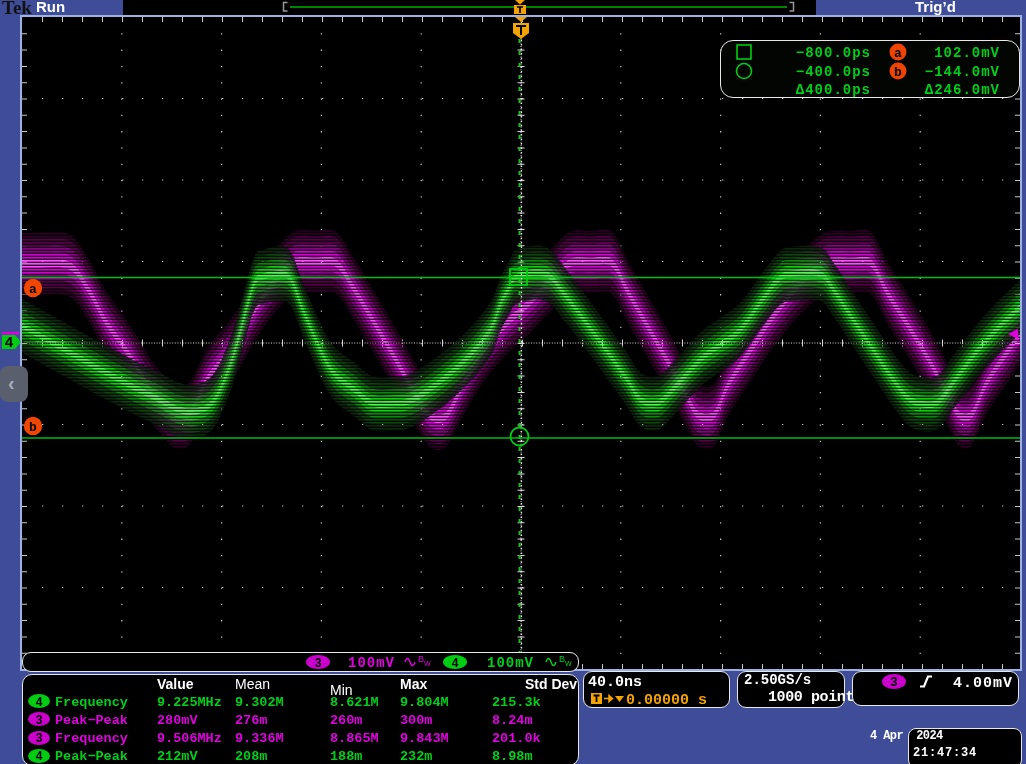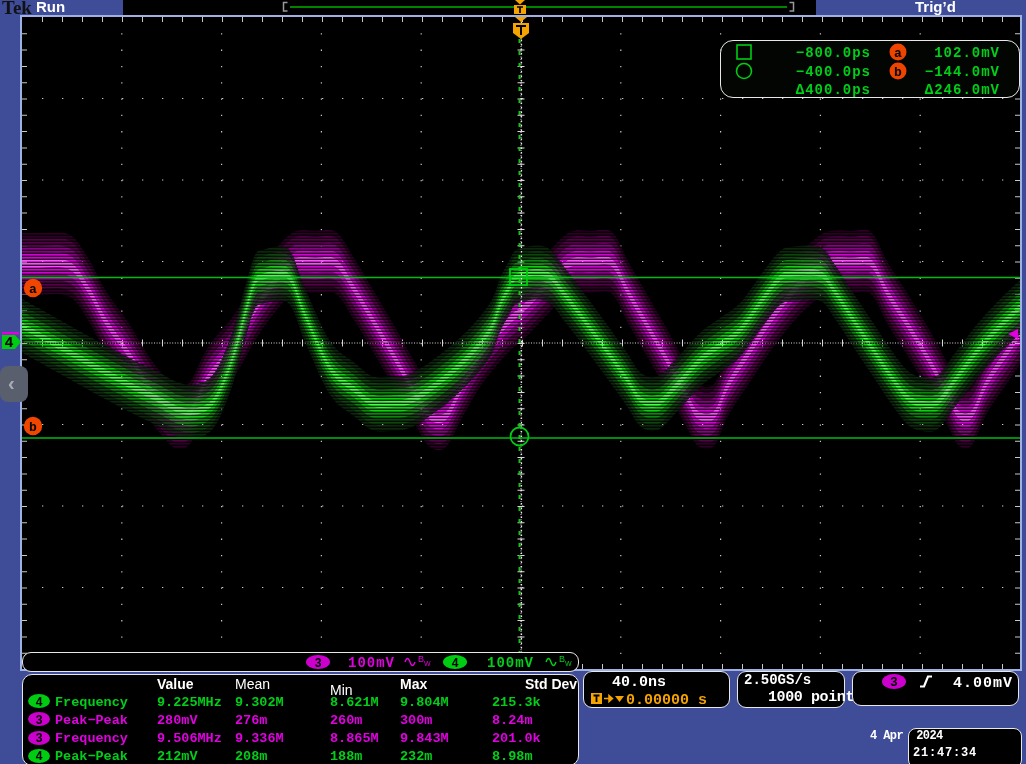--- a/index.html
+++ b/index.html
@@ -202,21 +202,21 @@
   <text x="17" y="86" font-family="Liberation Mono,monospace" font-weight="bold" font-size="12" fill="#000" text-anchor="middle">4</text>
   <text x="33" y="86" font-family="Liberation Mono,monospace" font-weight="bold" font-size="13.5" fill="#00cf1a">Peak−Peak</text>
   <text x="135" y="86" font-family="Liberation Mono,monospace" font-weight="bold" font-size="13.5" fill="#00cf1a">212mV</text>
   <text x="213" y="86" font-family="Liberation Mono,monospace" font-weight="bold" font-size="13.5" fill="#00cf1a">208m</text>
   <text x="308" y="86" font-family="Liberation Mono,monospace" font-weight="bold" font-size="13.5" fill="#00cf1a">188m</text>
   <text x="378" y="86" font-family="Liberation Mono,monospace" font-weight="bold" font-size="13.5" fill="#00cf1a">232m</text>
   <text x="470" y="86" font-family="Liberation Mono,monospace" font-weight="bold" font-size="13.5" fill="#00cf1a">8.98m</text>
 </svg>
 
 <div class="box" style="left:583px;top:671px;width:147px;height:37px;border-width:1.5px;"></div>
-<span class="abs mono wht" style="left:588px;top:674px;font-size:15px;margin-left:24px;">40.0ns</span>
+<span class="abs mono wht" style="left:588px;top:674px;font-size:15px;">40.0ns</span>
 <svg class="abs" style="left:590px;top:692px;" width="140" height="14" viewBox="0 0 140 14">
   <rect x="1" y="1" width="11" height="11" fill="#f5a300"></rect>
   <path d="M3.5,3.5 h6 M6.5,3.5 v6.5" stroke="#000" stroke-width="1.8" fill="none"></path>
   <path d="M14,6.5 h7 M19,3.5 L22.5,6.5 L19,9.5 Z" stroke="#f5a300" fill="#f5a300" stroke-width="1.5"></path>
   <path d="M25,4 h9 L29.5,10 Z" fill="#f5a300"></path>
   <text x="36" y="12" font-family="Liberation Mono,monospace" font-weight="bold" font-size="15" fill="#f5a300">0.00000 s</text>
 </svg>
 <div class="box" style="left:737px;top:671px;width:108px;height:37px;border-width:1.5px;"></div>
 <span class="abs mono wht" style="left:744px;top:672px;font-size:14px;">2.50GS/s</span>
 <span class="abs mono wht" style="left:744px;top:689px;font-size:15px;letter-spacing:-0.4px;margin-left:24px;">1000 points</span>

